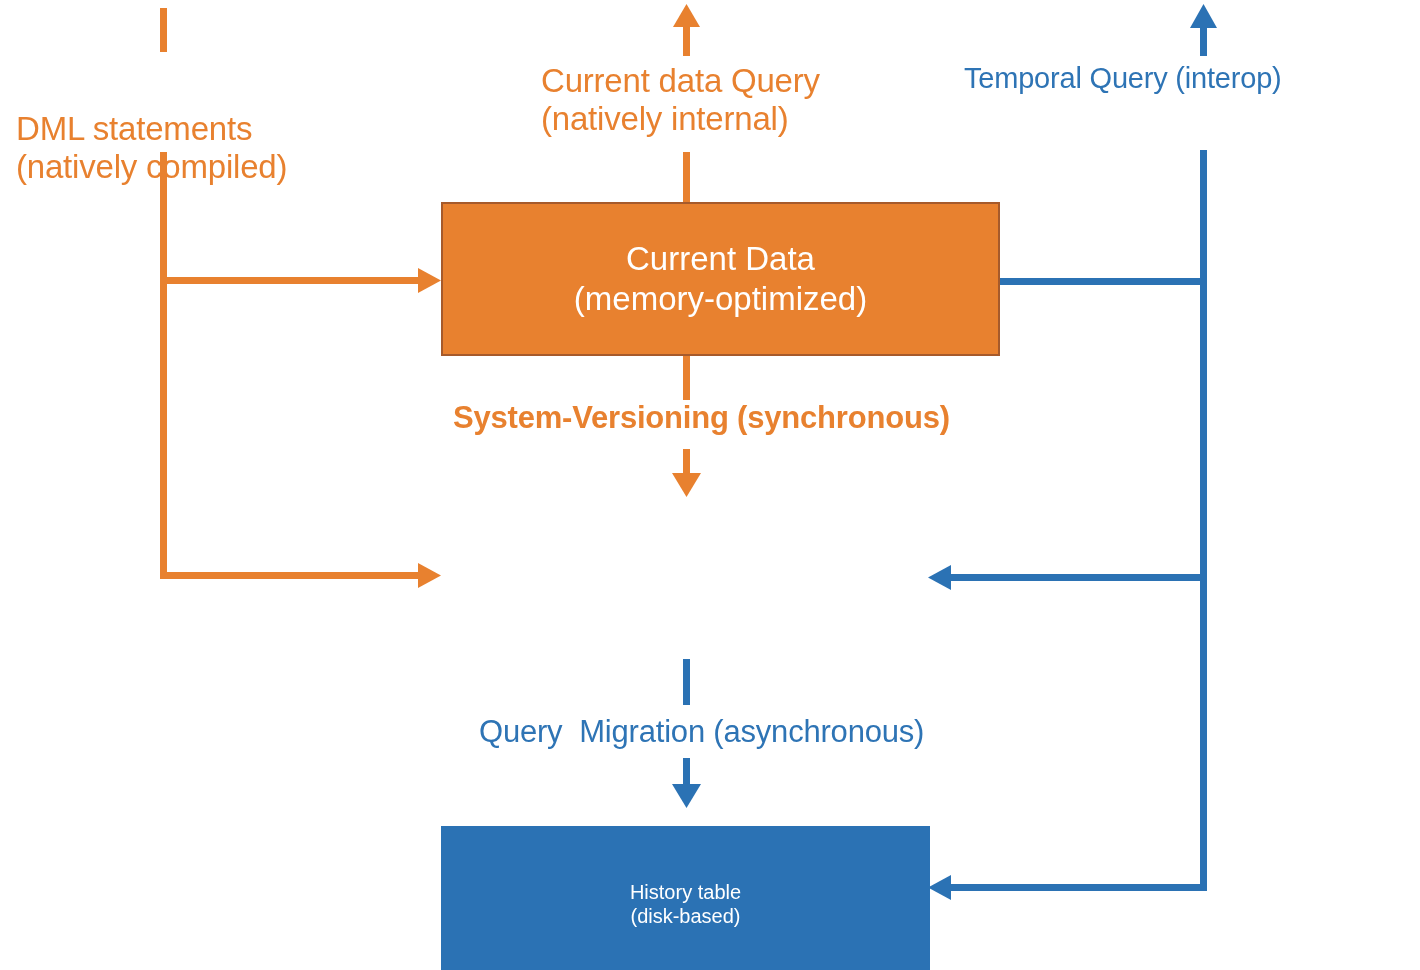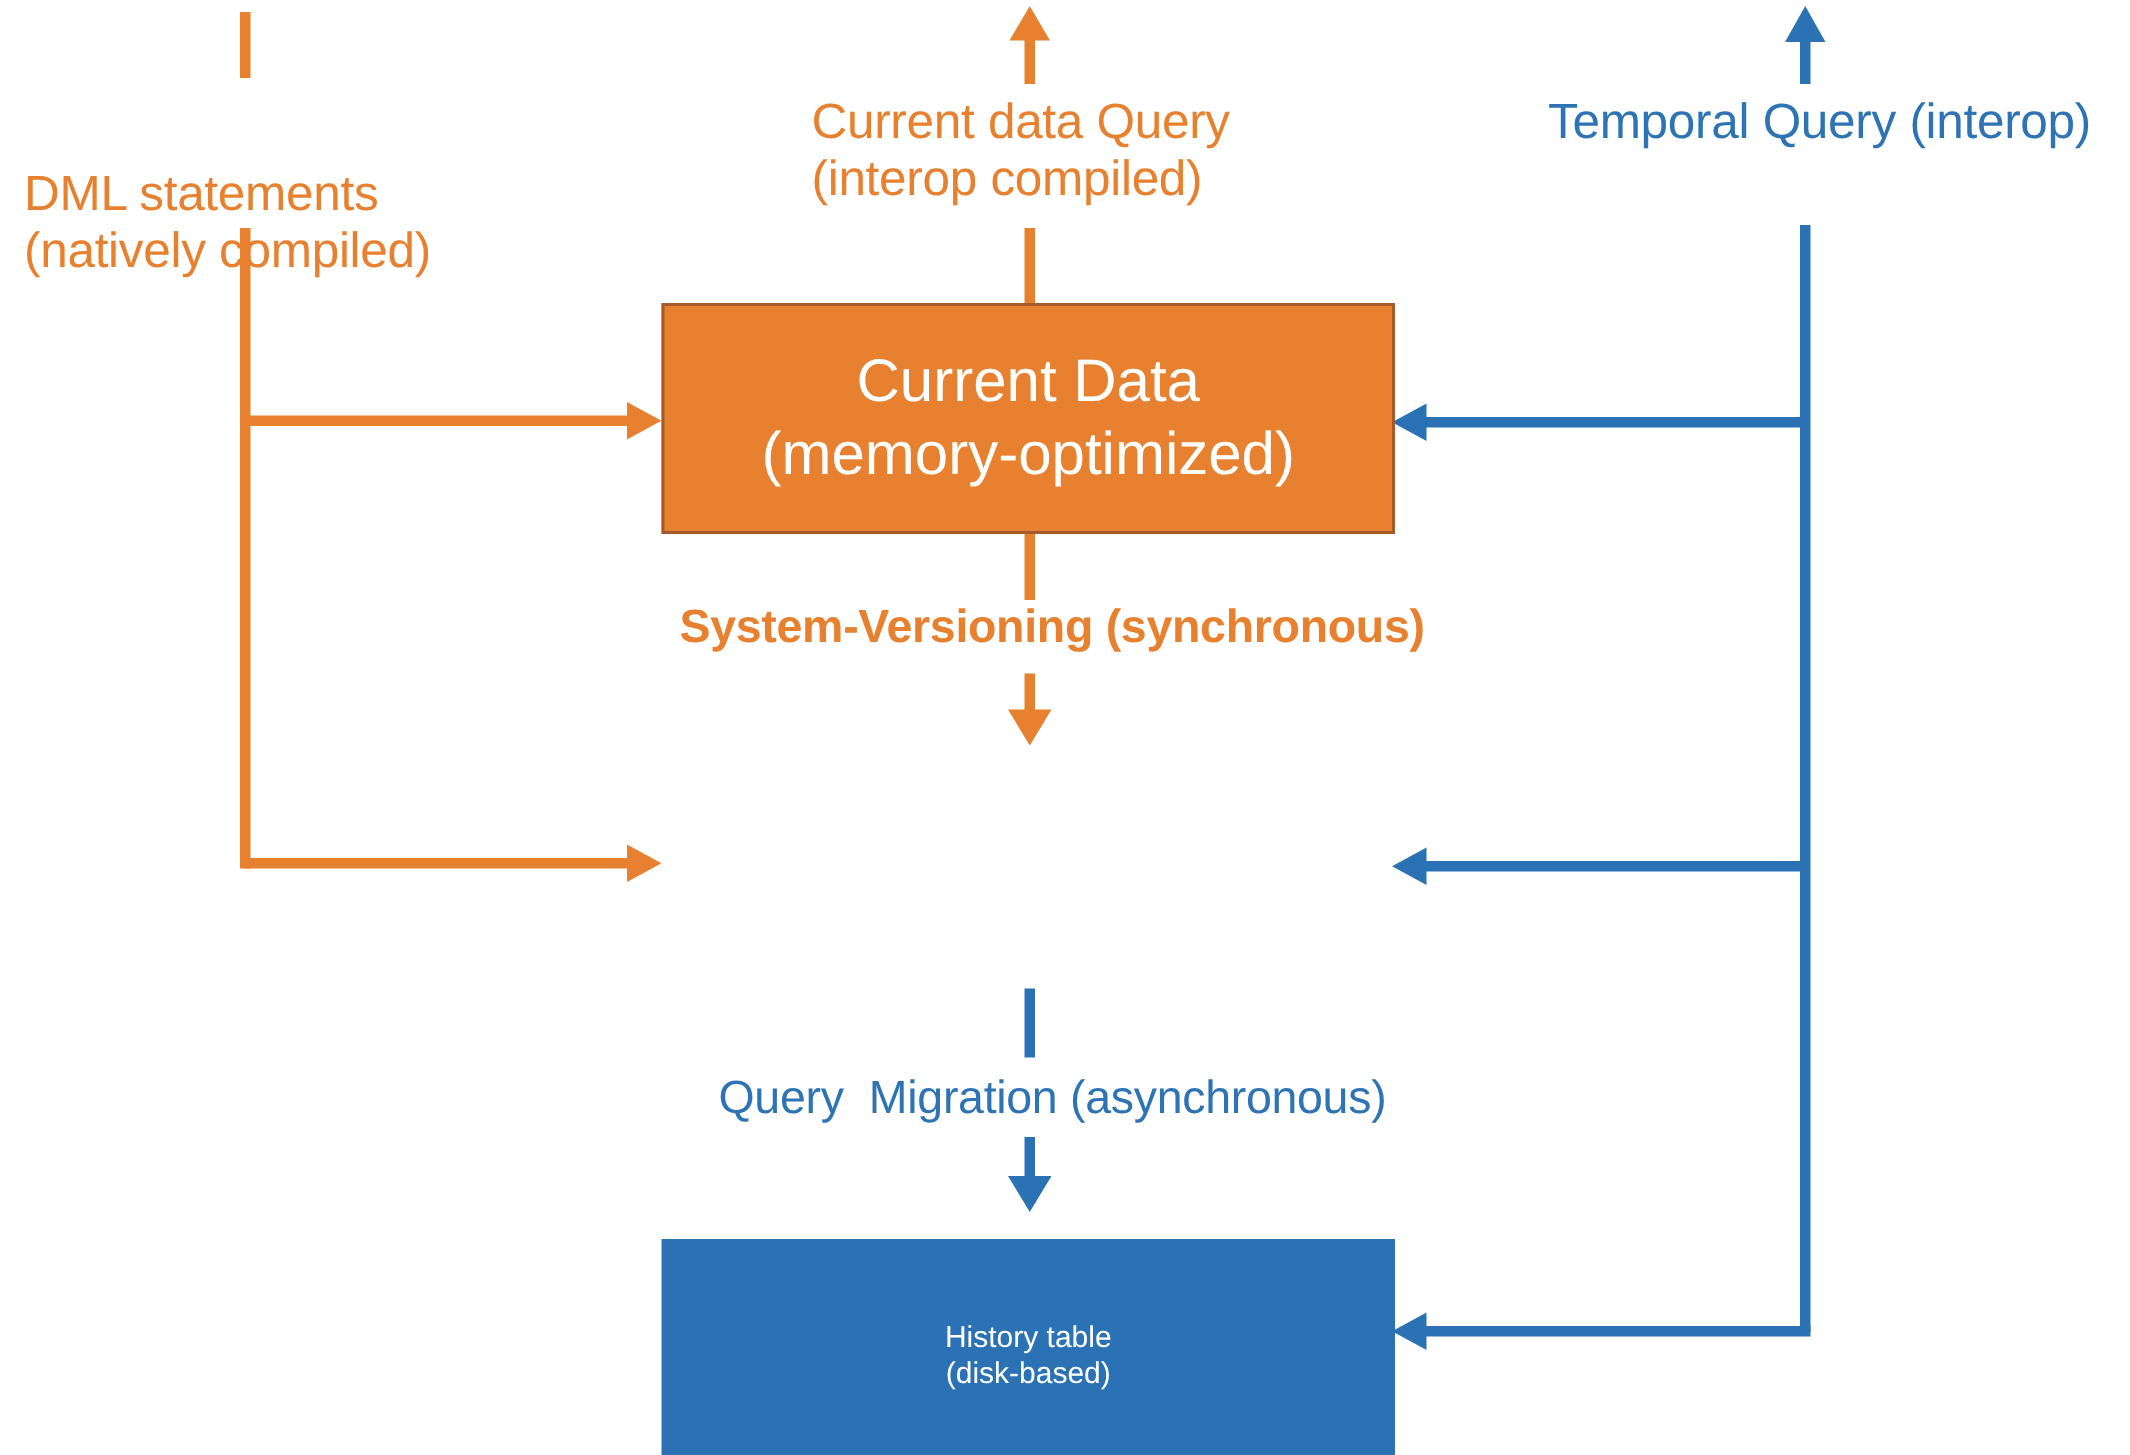--- a/index.html
+++ b/index.html
@@ -35,22 +35,22 @@
   #lbl-dml {
     left: 16px; top: 62px;
     font-size: 33px;
     margin-top: 48px;
   }
   #lbl-current-query {
     left: 541px; top: 62px;
     font-size: 33px;
   }
   #lbl-temporal-query {
-    left: 1032px; top: 62px;
-    font-size: 33px;
+    left: 964px; top: 62px;
+    font-size: 29px;
   }
   #lbl-sysver {
     left: 453px; top: 400px;
     font-size: 31px;
     font-weight: bold;
   }
   #lbl-migration {
     left: 479px; top: 714px;
     font-size: 31px;
   }
@@ -61,25 +61,25 @@
     box-sizing: border-box;
     display: flex;
     align-items: center;
     justify-content: center;
     text-align: center;
     line-height: 1.22;
     white-space: pre-line;
   }
   #node-current-data {
     left: 441px; top: 202px;
-    width: 489px; height: 154px;
+    width: 559px; height: 154px;
     background: #E8812F;
     border: 2px solid #A65A2B;
     color: #ffffff;
-    font-size: 40px;
+    font-size: 33px;
   }
   #node-staging {
     left: 441px; top: 496px;
     width: 489px; height: 163px;
     background-color: #E8812F;
     background-image:
       radial-gradient(circle at 2px 2px, rgba(255,255,255,0.95) 1.3px, rgba(255,255,255,0) 1.6px),
       radial-gradient(circle at 2px 2px, rgba(255,255,255,0.95) 1.3px, rgba(255,255,255,0) 1.6px);
     background-size: 9px 9px, 9px 9px;
     background-position: 0 0, 4.5px 4.5px;
@@ -136,21 +136,21 @@
     <polygon points="928,577.5 951,565 951,590" fill="#2B72B4"></polygon>
 
     <rect x="945" y="884" width="262" height="7" fill="#2B72B4"></rect>
     <polygon points="928,887.5 951,875 951,900" fill="#2B72B4"></polygon>
   </svg>
 
   <div class="label label-orange" id="lbl-dml">DML statements
 (natively compiled)</div>
 
   <div class="label label-orange" id="lbl-current-query">Current data Query
-(interop compiled)</div>
+(natively internal)</div>
 
   <div class="label label-blue" id="lbl-temporal-query">Temporal Query (interop)</div>
 
   <div class="label label-orange" id="lbl-sysver">System-Versioning (synchronous)</div>
 
   <div class="label label-blue" id="lbl-migration">Query  Migration (asynchronous)</div>
 
   <div class="node" id="node-current-data">Current Data
 (memory-optimized)</div>
 

